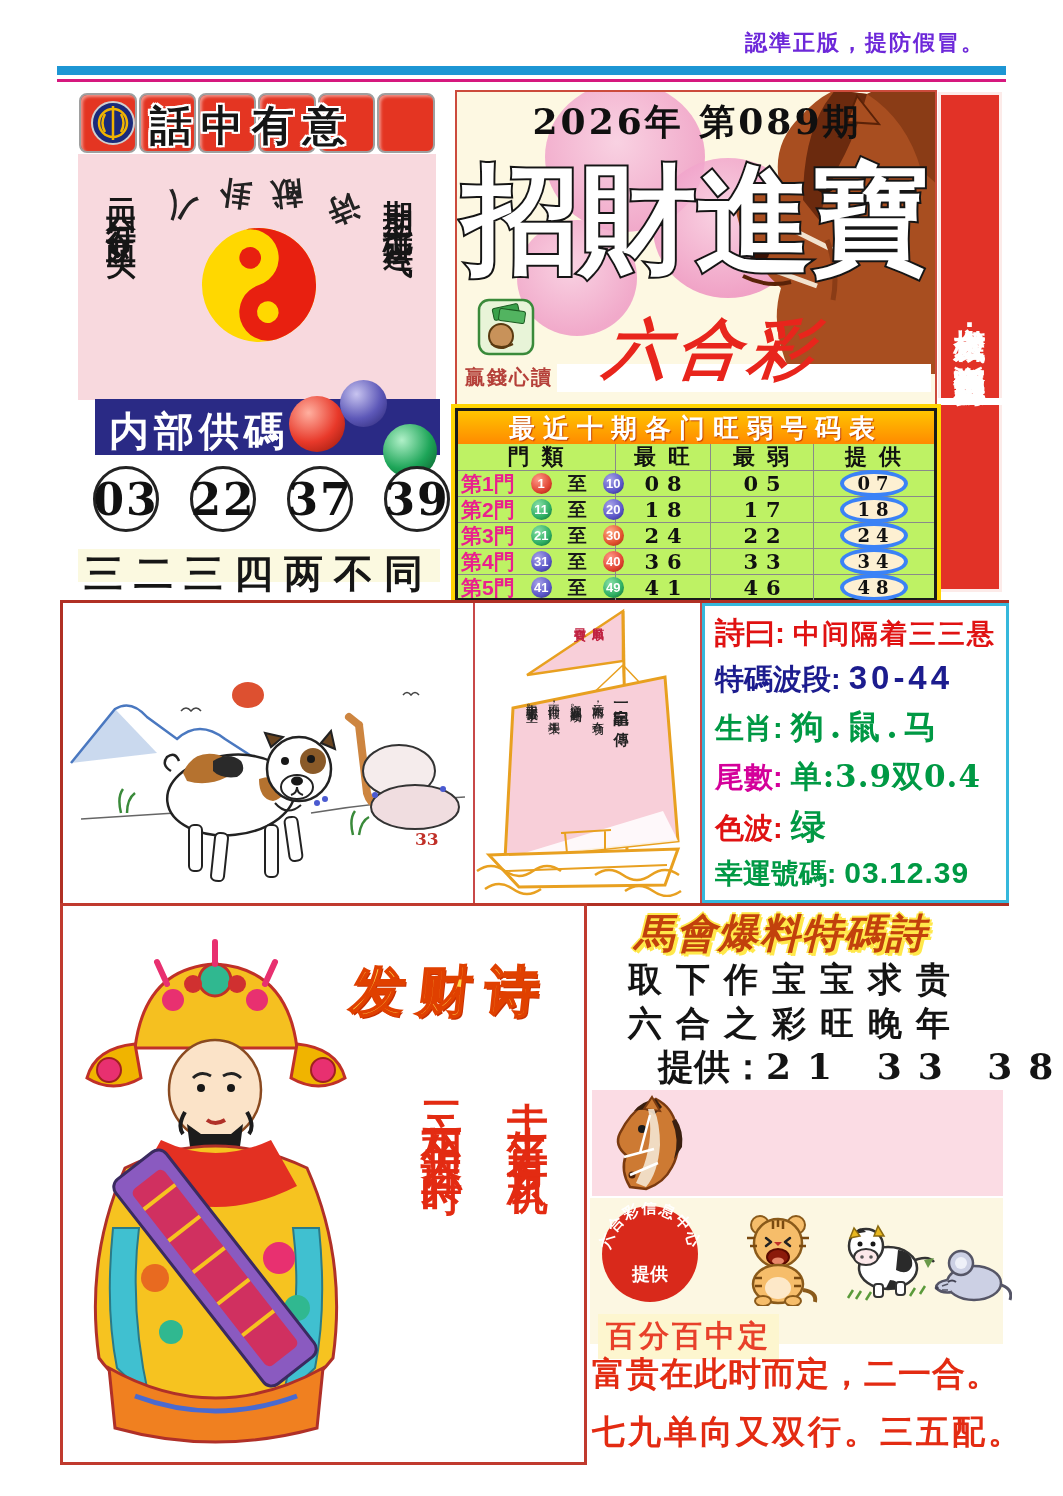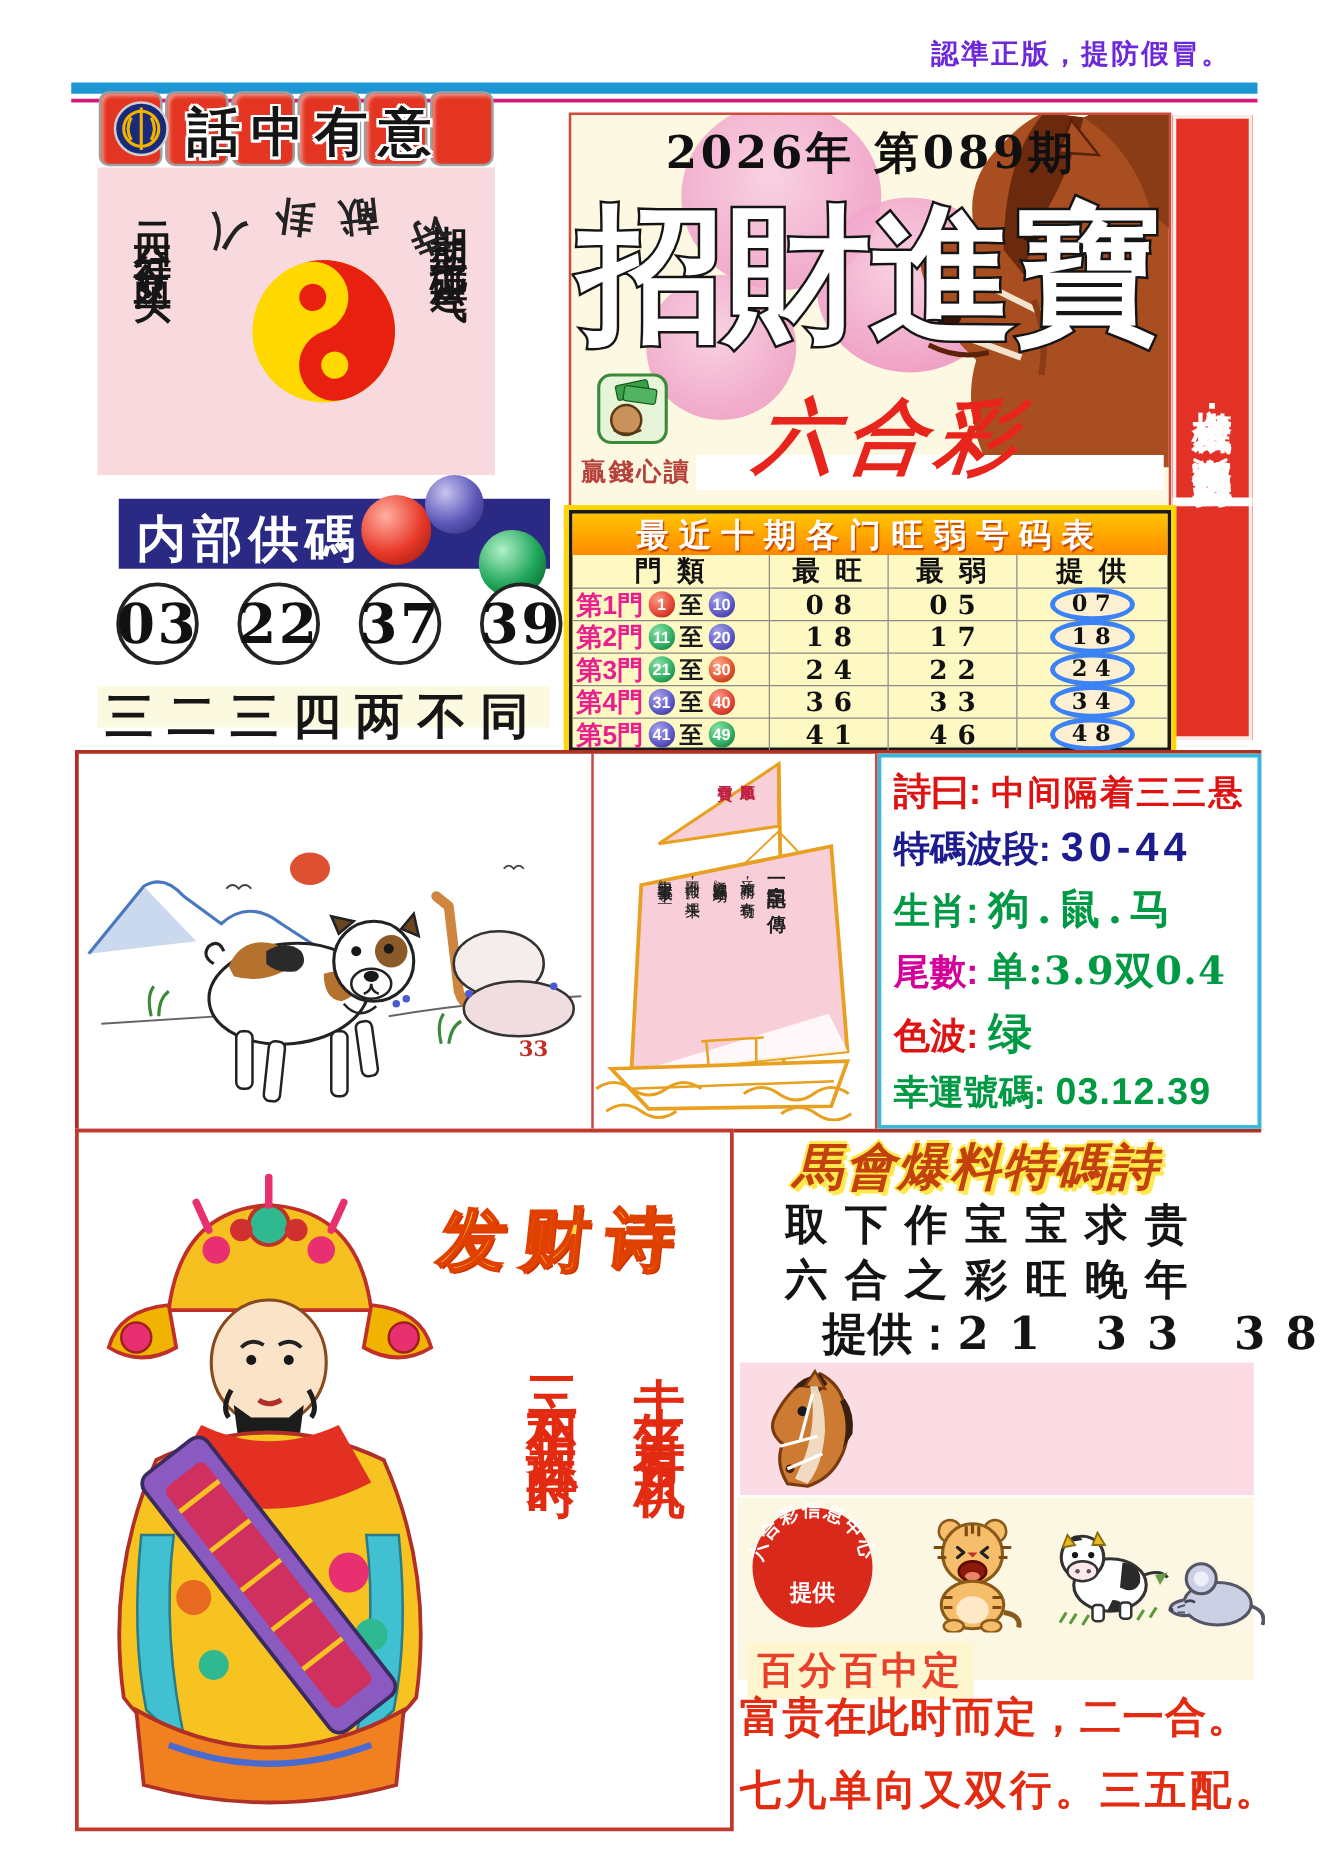--- a/index.html
+++ b/index.html
@@ -7,21 +7,21 @@
         font-family:"Liberation Sans",sans-serif;color:#111;}
   .abs{position:absolute;}
 
   
   .top-notice{top:28px;right:78px;font-size:22px;font-weight:bold;color:#6d28d9;
               font-family:"DejaVu Serif",serif;letter-spacing:2px;}
   .bar-blue{top:66px;left:57px;width:949px;height:9px;background:#1d96d4;}
   .bar-pink{top:79px;left:57px;width:949px;height:3px;background:#d6187e;}
 
   
-  .hz-box{left:78px;top:72px;width:318px;height:308px;}
+  .hz-box{left:78px;top:92px;width:318px;height:308px;padding-left:40px;}
   .hz-header{position:absolute;left:0;top:0;width:100%;height:62px;display:flex;}
   .hz-tab{flex:1;background:#e43522;border:2px solid #9f9f9f;border-radius:8px;margin:1px;
           box-shadow:inset 2px 2px 3px rgba(255,255,255,.45);}
   .hz-title{position:absolute;left:72px;top:6px;font-size:42px;font-weight:bold;color:#151515;
             letter-spacing:9px;font-family:"DejaVu Serif",serif;white-space:nowrap;
             text-shadow:2px 0 0 #fff,-2px 0 0 #fff,0 2px 0 #fff,0 -2px 0 #fff,2px 2px 0 #fff,-2px -2px 0 #fff,2px -2px 0 #fff,-2px 2px 0 #fff;}
   .hz-logo{position:absolute;left:12px;top:8px;width:46px;height:46px;}
   .hz-body{position:absolute;left:0;top:62px;width:100%;height:246px;background:#f8d9de;}
   .v-poem{position:absolute;writing-mode:vertical-rl;text-orientation:upright;
           font-size:30px;font-weight:bold;letter-spacing:8px;color:#161616;
@@ -73,31 +73,31 @@
 
   
   .sidebar{left:938px;top:92px;width:64px;height:500px;background:#e23227;
     box-shadow:inset 0 0 0 3px rgba(255,255,255,.9),inset 0 0 0 6px #e23227;}
   .sidebar-text{position:absolute;left:0;top:0;width:100%;height:100%;display:flex;align-items:center;
     justify-content:center;writing-mode:vertical-rl;text-orientation:upright;color:#fff;
     font-size:32px;font-weight:bold;letter-spacing:1px;font-family:"DejaVu Serif",serif;}
   .sidebar-gap{position:absolute;left:0;top:306px;width:100%;height:7px;background:#fff;}
 
   
-  .tbl{left:455px;top:408px;width:476px;height:187px;border:3px solid #1a1a1a;outline:4px solid #ffd503;background:#fef9c3;}
+  .tbl{left:455px;top:408px;width:476px;height:187px;border:3px solid #1a1a1a;outline:4px solid #ffd503;background:#bef264;}
   .tbl-title{height:33px;background:linear-gradient(#ffc400,#ff8a00);color:#fff;font-size:26px;
     font-weight:bold;letter-spacing:8px;text-align:center;line-height:34px;
     text-shadow:1px 1px 1px #c04000;white-space:nowrap;}
   .tbl-grid{display:grid;grid-template-columns:158px 95px 103px 1fr;}
   .tbl-grid > div{border-right:1px solid #8a8a8a;border-bottom:1px solid #8a8a8a;
     display:flex;align-items:center;justify-content:center;}
   .tbl-grid > div:nth-child(4n){border-right:none;}
   .th{height:26px;font-size:22px;font-weight:bold;letter-spacing:12px;padding-left:10px;}
   .td{height:25px;}
-  .door{justify-content:flex-start !important;padding-left:3px;gap:4px;color:#ea1f8e;
+  .door{justify-content:flex-start !important;padding-left:3px;gap:16px;color:#ea1f8e;
     font-weight:bold;font-size:21px;white-space:nowrap;}
   .door .zhi{color:#1a1a1a;font-size:19px;}
   .mini-ball{width:21px;height:21px;border-radius:50%;color:#fff;font-size:13px;font-weight:bold;
     display:inline-flex;align-items:center;justify-content:center;flex:none;}
   .b-red{background:radial-gradient(circle at 35% 30%,#ff9a88,#e14434 60%,#9a1c0c);}
   .b-blue{background:radial-gradient(circle at 35% 30%,#a8a4e8,#5b57c8 60%,#2a2678);}
   .b-green{background:radial-gradient(circle at 35% 30%,#8ae0a8,#2eae62 60%,#0c5f2c);}
   .b-orange{background:radial-gradient(circle at 35% 30%,#ffae88,#e2512e 60%,#9a2a0c);}
   .numcell{font-family:"DejaVu Serif",serif;font-size:21px;font-weight:bold;letter-spacing:8px;padding-left:8px;}
   .oval{padding:0 9px;border:4px solid #3b82f6;border-radius:50%;background:#fdf0d2;

